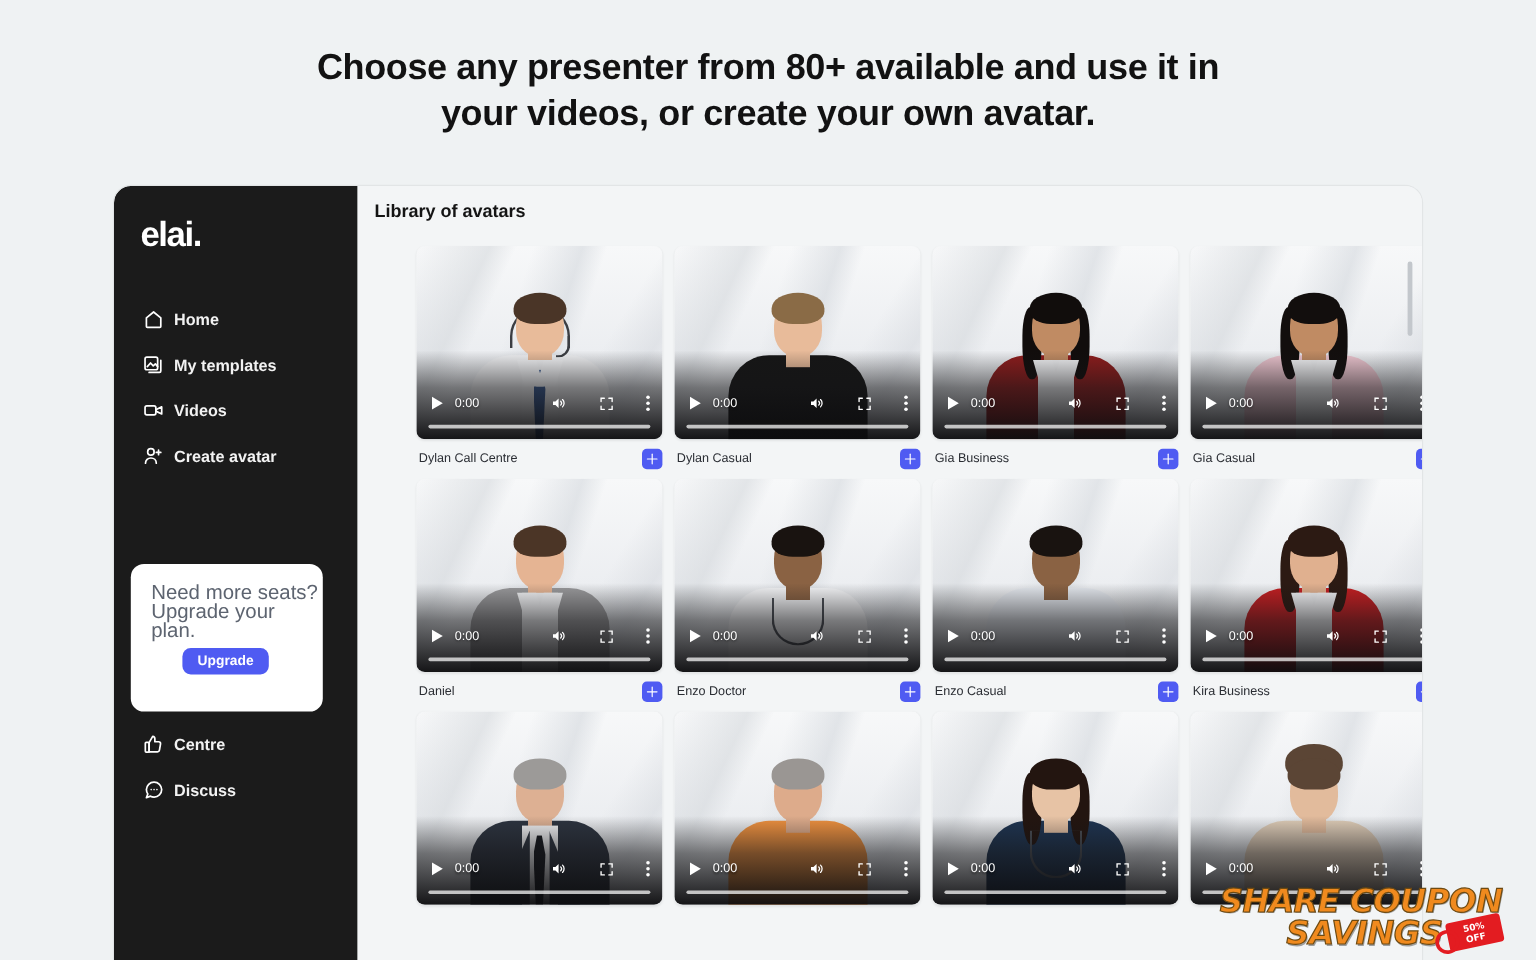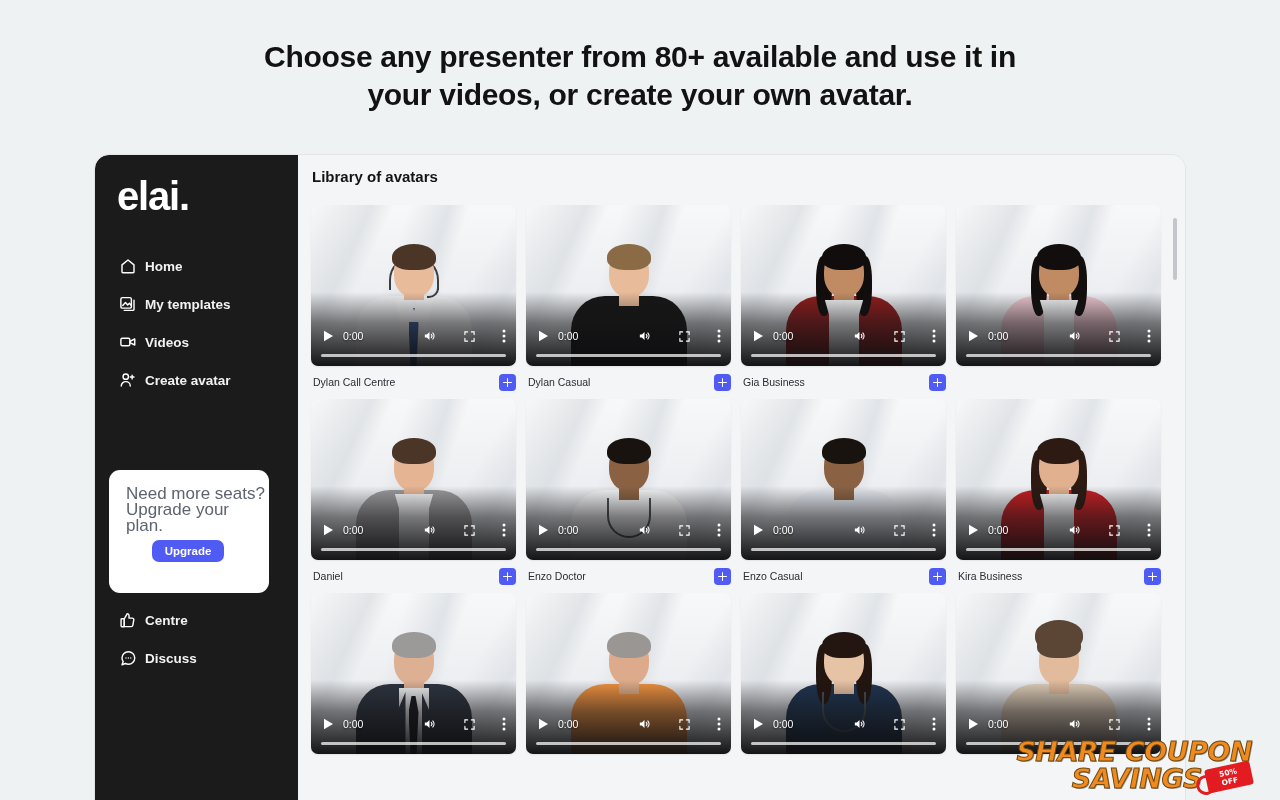--- a/index.html
+++ b/index.html
@@ -46,21 +46,21 @@
     left: 0; top: 0;
     width: 203px;
     height: 645px;
     background: #1b1b1b;
     border-radius: 14px 0 0 0;
     padding-top: 22px;
   }
 
   .logo {
     color: #ffffff;
-    font-size: 40px;
+    font-size: 29px;
     font-weight: bold;
     letter-spacing: -1.2px;
     padding-left: 22px;
     height: 46px;
     line-height: 38px;
   }
 
   .nav {
     margin-top: 26px;
     padding: 0 11px;
@@ -156,21 +156,21 @@
     width: 874px;
     height: 595px;
     display: grid;
     grid-template-columns: repeat(4, 205px);
     grid-auto-rows: 194px;
     column-gap: 10px;
     row-gap: 0px;
   }
 
   
-  .card { position: relative; width: 205px; height: 194px; }
+  .card { position: relative; width: 205px; height: 194px; margin-left: 36px; }
 
   .thumb {
     position: relative;
     width: 205px;
     height: 161px;
     border-radius: 7px;
     overflow: hidden;
     background:
       linear-gradient(115deg, rgba(255,255,255,0) 0%, rgba(210,214,218,0.55) 22%, rgba(255,255,255,0) 30%),
       linear-gradient(108deg, rgba(255,255,255,0) 38%, rgba(205,210,216,0.5) 54%, rgba(255,255,255,0) 62%),
@@ -605,20 +605,24 @@
         <span class="ctrl">
           <svg width="4" height="14" viewBox="0 0 4 14" fill="#fff">
                   <circle cx="2" cy="2" r="1.5"></circle>
                   <circle cx="2" cy="7" r="1.5"></circle>
                   <circle cx="2" cy="12" r="1.5"></circle>
                 </svg>
         </span>
       </div>
       <div class="progress"></div>
     </div>
+    <div class="card-foot">
+      <span class="card-name">Gia Casual</span>
+      <span class="add-btn"></span>
+    </div>
         </div>
         <div class="card">
     <div class="thumb">
       <div class="person">
         <div class="p-body" style="background:#9a9a9c"></div>
         <div class="p-neck" style="background:#e5b493"></div>
         <div class="p-shirt"></div>
               <div class="p-collar-l"></div>
               <div class="p-collar-r"></div>
         <div class="p-head" style="background:#e5b493"></div>

